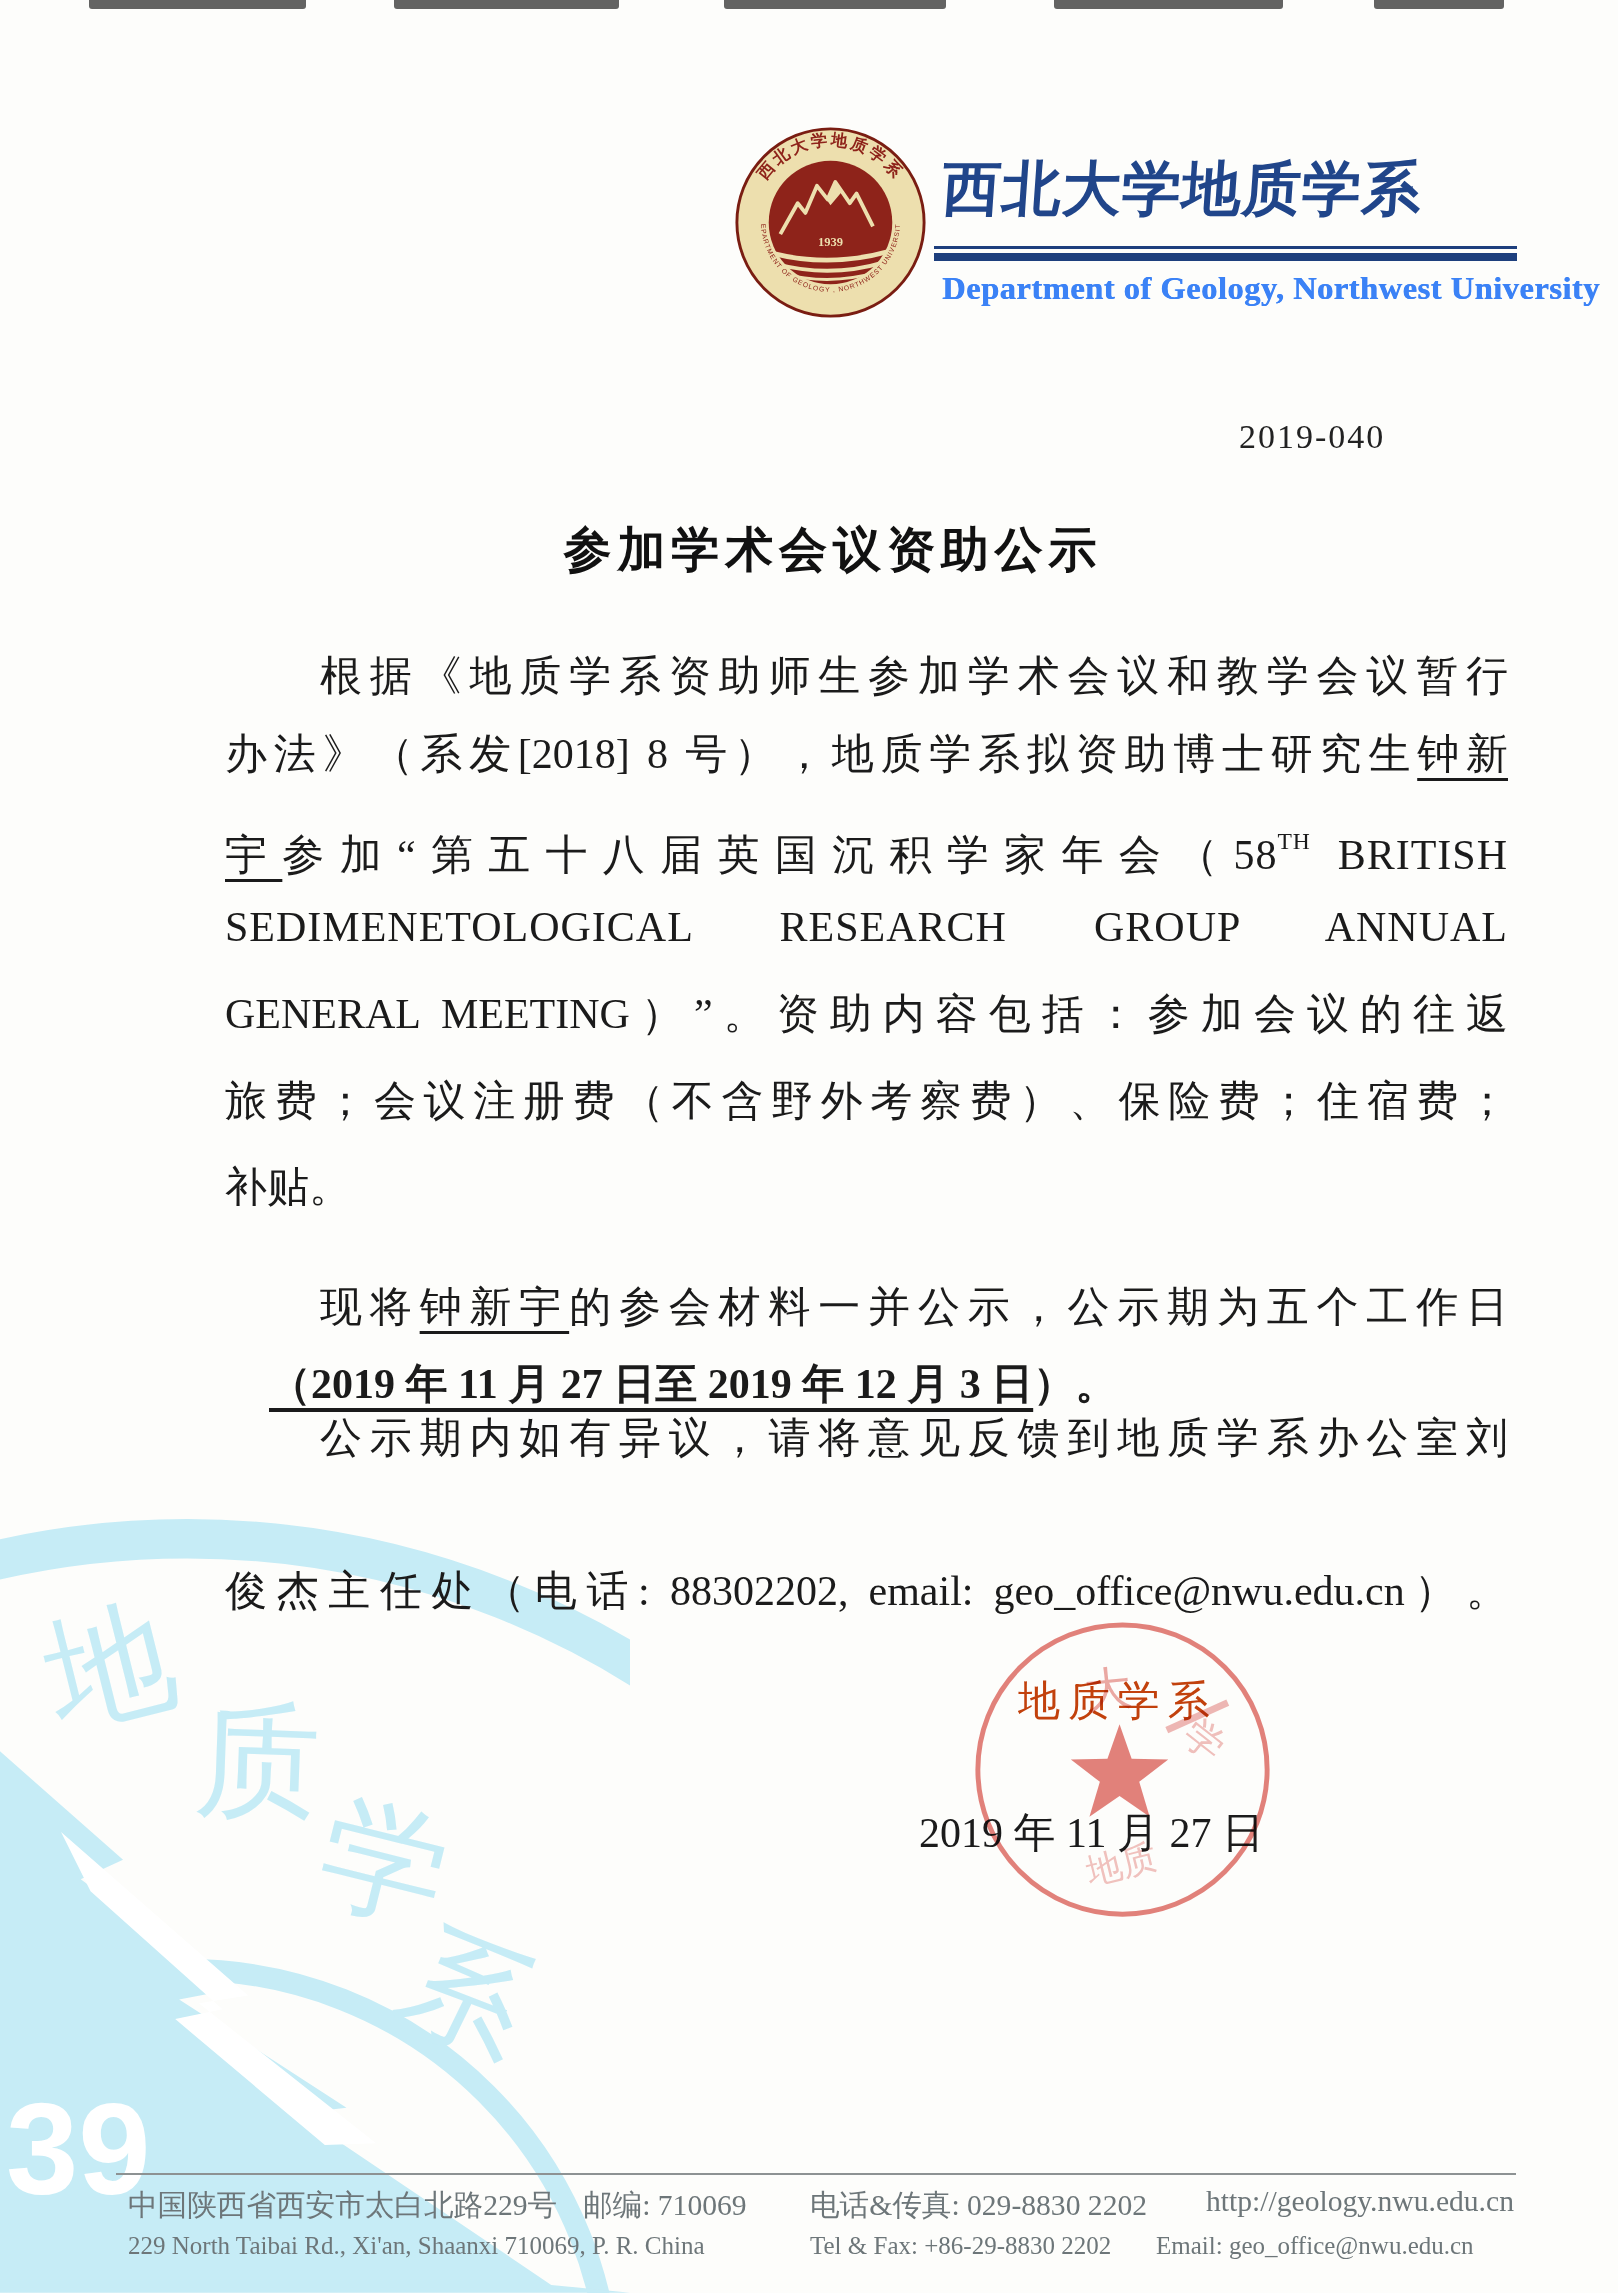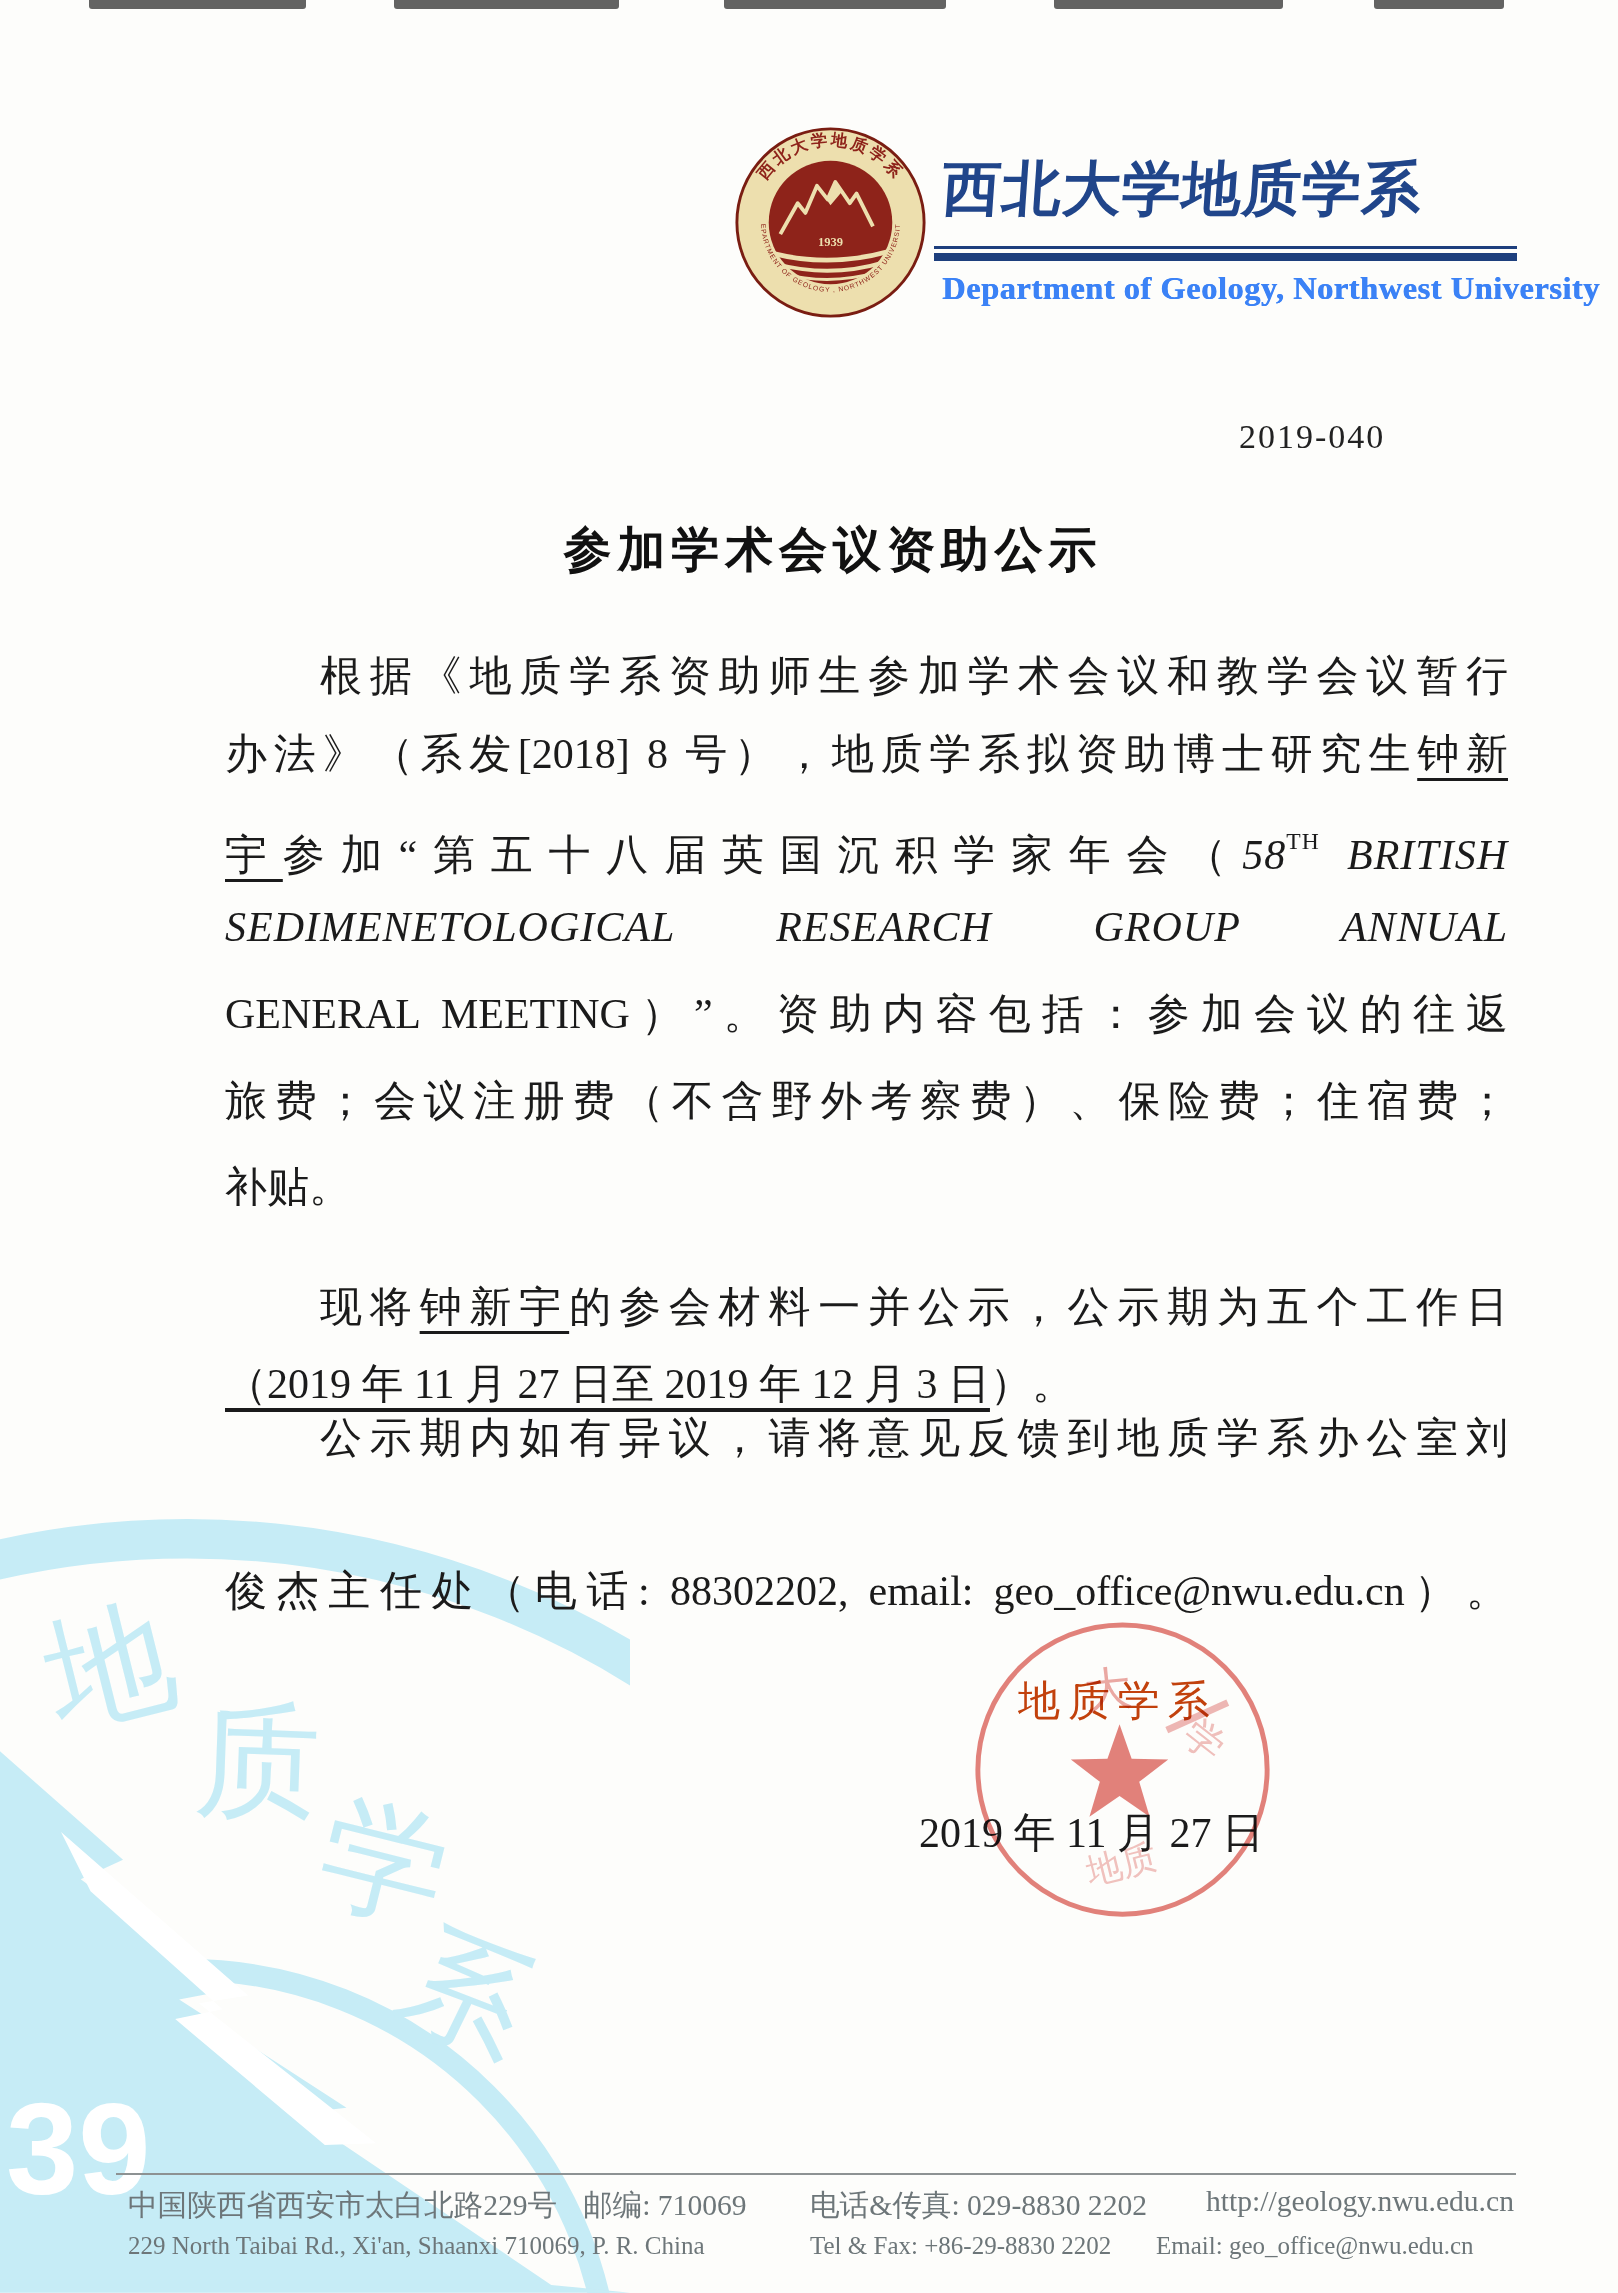--- a/index.html
+++ b/index.html
@@ -32,24 +32,24 @@
   }
   
   .line{
     position:absolute;left:225px;width:1283px;box-sizing:border-box;
     font-size:42px;line-height:59px;color:#1b1b1b;
     text-align:justify;text-align-last:justify;
   }
   .line.indent{padding-left:95px;margin-top:9px;}
   .line.noj{text-align:right;text-align-last:left;}
   .u{text-decoration:underline;text-decoration-thickness:3px;text-underline-offset:9.9px;}
-  .date-line{font-weight:normal;}
+  .date-line{font-weight:bold;margin-left:44px;}
   .date-line .u{text-decoration-thickness:3.9px;}
   sup.th{font-size:23.6px;vertical-align:19.7px;letter-spacing:1px;}
-  .latin{letter-spacing:1px;font-style:italic;}
+  .latin{letter-spacing:1px;}
   
   .sig-dept{position:absolute;left:1018px;top:1673px;font-size:42px;letter-spacing:7.9px;color:#c2410c;}
   .sig-date{position:absolute;left:919px;top:1805px;font-size:42px;color:#1b1b1b;}
   
   .stamp{position:absolute;left:970px;top:1620px;width:305px;height:305px;mix-blend-mode:multiply;opacity:.92;}
   
   .watermark{position:absolute;left:0;top:1505px;width:630px;height:788px;}
   
   .frule{position:absolute;left:116px;top:2173px;width:1400px;height:2px;background:#8d9293;}
   .ftext{position:absolute;white-space:nowrap;color:#6d7679;}

